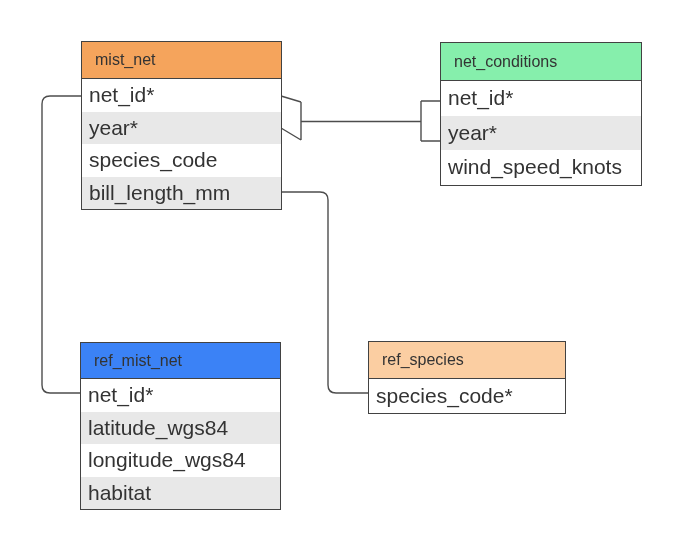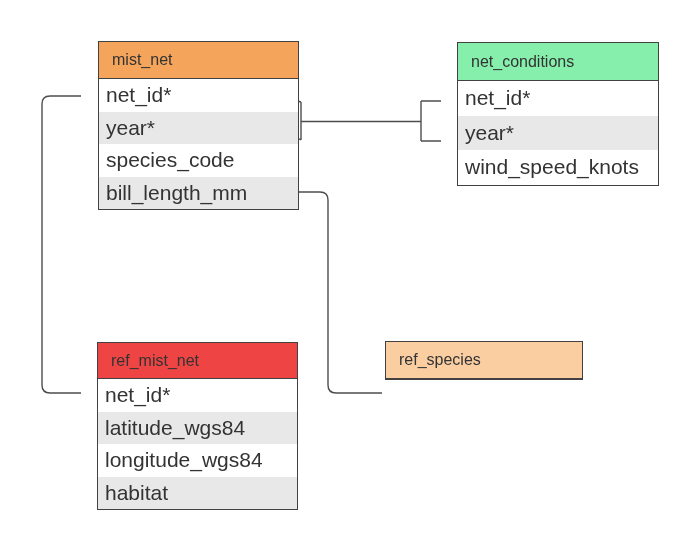--- a/index.html
+++ b/index.html
@@ -11,21 +11,20 @@
     color:var(--text,#333333);
     overflow:hidden;
   }
   svg.connectors{position:absolute;left:0;top:0;width:680px;height:548px;}
   svg.connectors path{fill:none;stroke:var(--connector,#4d4d4d);stroke-width:1.4;stroke-linejoin:round;}
   .table{
     position:absolute;
     box-sizing:border-box;
     border:1px solid var(--border,#424242);
     background:#ffffff;
-    margin-left:17px;
   }
   .thead{
     box-sizing:border-box;
     height:var(--hh);
     display:flex;align-items:center;
     padding-left:13px;
     font-size:16px;
     border-bottom:1px solid var(--border,#424242);
     white-space:nowrap;
   }
@@ -67,24 +66,25 @@
   </div>
 
   <div class="table" id="t-cond">
     <div class="thead" style="background-color: #86efac;">net_conditions</div>
     <div class="trow">net_id*</div>
     <div class="trow">year*</div>
     <div class="trow">wind_speed_knots</div>
   </div>
 
   <div class="table" id="t-refmist">
-    <div class="thead" style="background-color: #ef4444;">ref_mist_net</div>
+    <div class="thead" style="background-color: #3b82f6;">ref_mist_net</div>
     <div class="trow">net_id*</div>
     <div class="trow">latitude_wgs84</div>
     <div class="trow">longitude_wgs84</div>
     <div class="trow">habitat</div>
   </div>
 
   <div class="table" id="t-refspec">
     <div class="thead" style="background-color: rgb(251, 206, 162);">ref_species</div>
+    <div class="trow">species_code*</div>
   </div>
 
 </div>
 
 </body></html>

